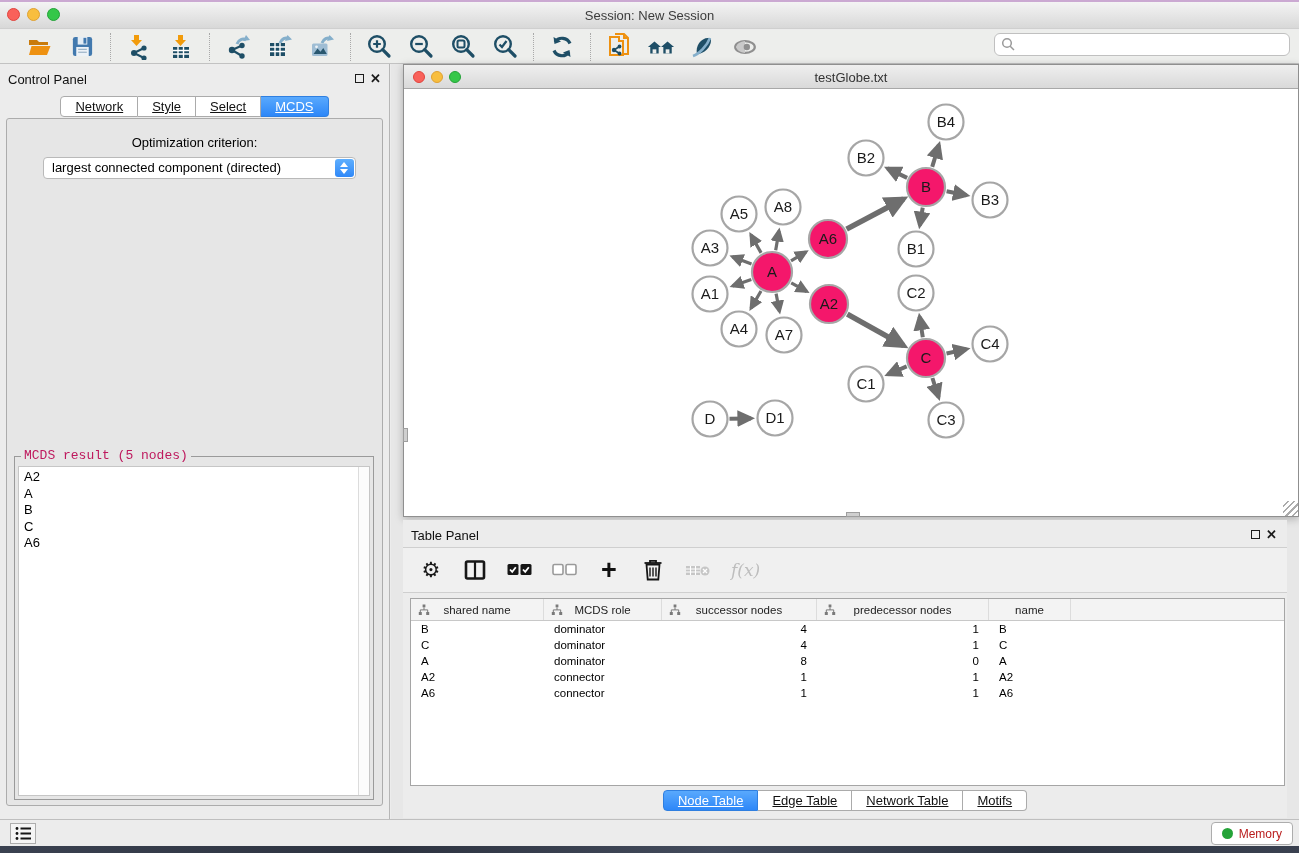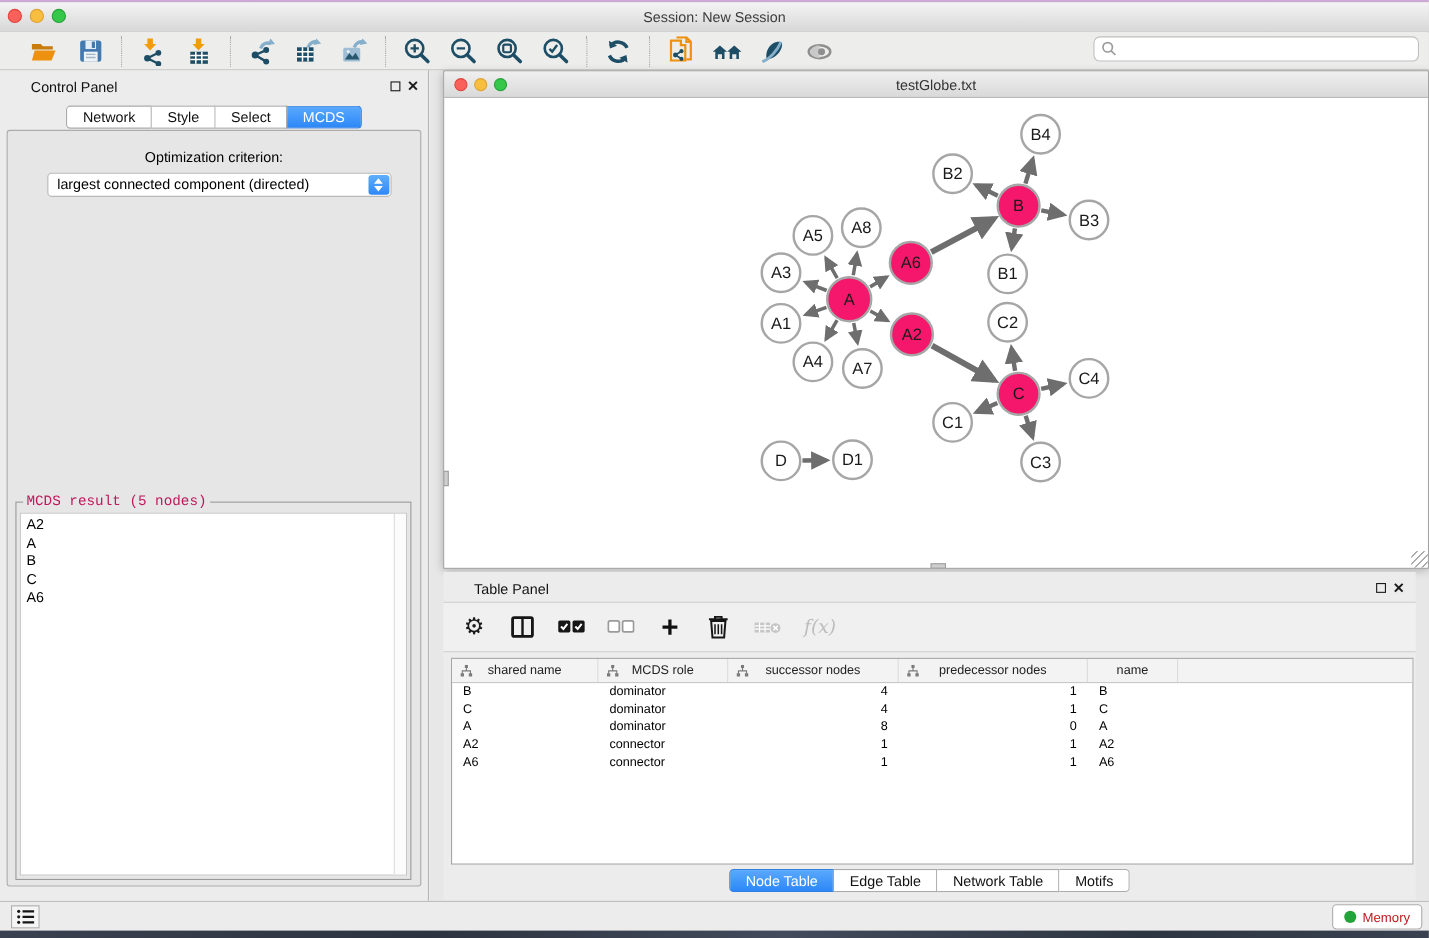--- a/index.html
+++ b/index.html
@@ -29,27 +29,27 @@
   .search-wrap input { width:100%; height:100%; border:1px solid #C0C0C0; border-radius:6px;
                        background:#fff; padding-left:26px; font-size:12px; outline:none; }
   .search-glyph { position:absolute; left:7px; top:4px; }
 
   
   .main { position:absolute; left:0; top:64px; width:100%; height:755px; }
 
   
   .control-panel { position:absolute; left:0; top:0; width:390px; height:100%;
                    background:#ECECEC; border-right:1px solid #B6B6B6; }
-  .panel-header { position:relative; height:28px;margin-left:20px; }
+  .panel-header { position:relative; height:28px; }
   .panel-title { position:absolute; left:8px; top:8px; font-size:13px; color:#111; }
   .panel-float { position:absolute; width:9px; height:9px; border:1.5px solid #1a1a1a; top:10px; }
   .panel-close { position:absolute; top:7px; font-size:13px; font-weight:bold; color:#1a1a1a; }
   .cp-tabs { position:absolute; left:0; right:0; top:32px; display:flex; justify-content:center; }
   .seg-tab { border:1px solid #ABABAB; border-left:none; background:#fff; height:21px;
-             line-height:20px; font-size:13px; padding:0 14px; color:#111; }
+             line-height:20px; font-size:13px; padding:0 14px; color:#111;text-decoration:underline; }
   .seg-tab:first-child { border-left:1px solid #ABABAB; border-radius:4px 0 0 4px; }
   .seg-tab:last-child { border-radius:0 4px 4px 0; }
   .seg-tab.active { background:linear-gradient(#59A9FD,#2D87F8); border-color:#2F7FE0; color:#fff; }
   .cp-content { position:absolute; left:6px; right:6px; top:54px; bottom:13px;
                 background:#E6E6E6; border:1px solid #ACACAC; border-radius:3px; }
   .opt-label { position:absolute; left:0; right:0; top:16px; text-align:center; font-size:13px; color:#000; }
   .criterion-select { position:absolute; left:36px; top:38px; width:313px; height:22px;
                       background:#fff; border:1px solid #B9B9B9; border-radius:4px;
                       font-size:13px; line-height:20px; padding-left:8px; color:#000; }
   .select-stepper { position:absolute; right:1px; top:1px; width:19px; height:18px;

